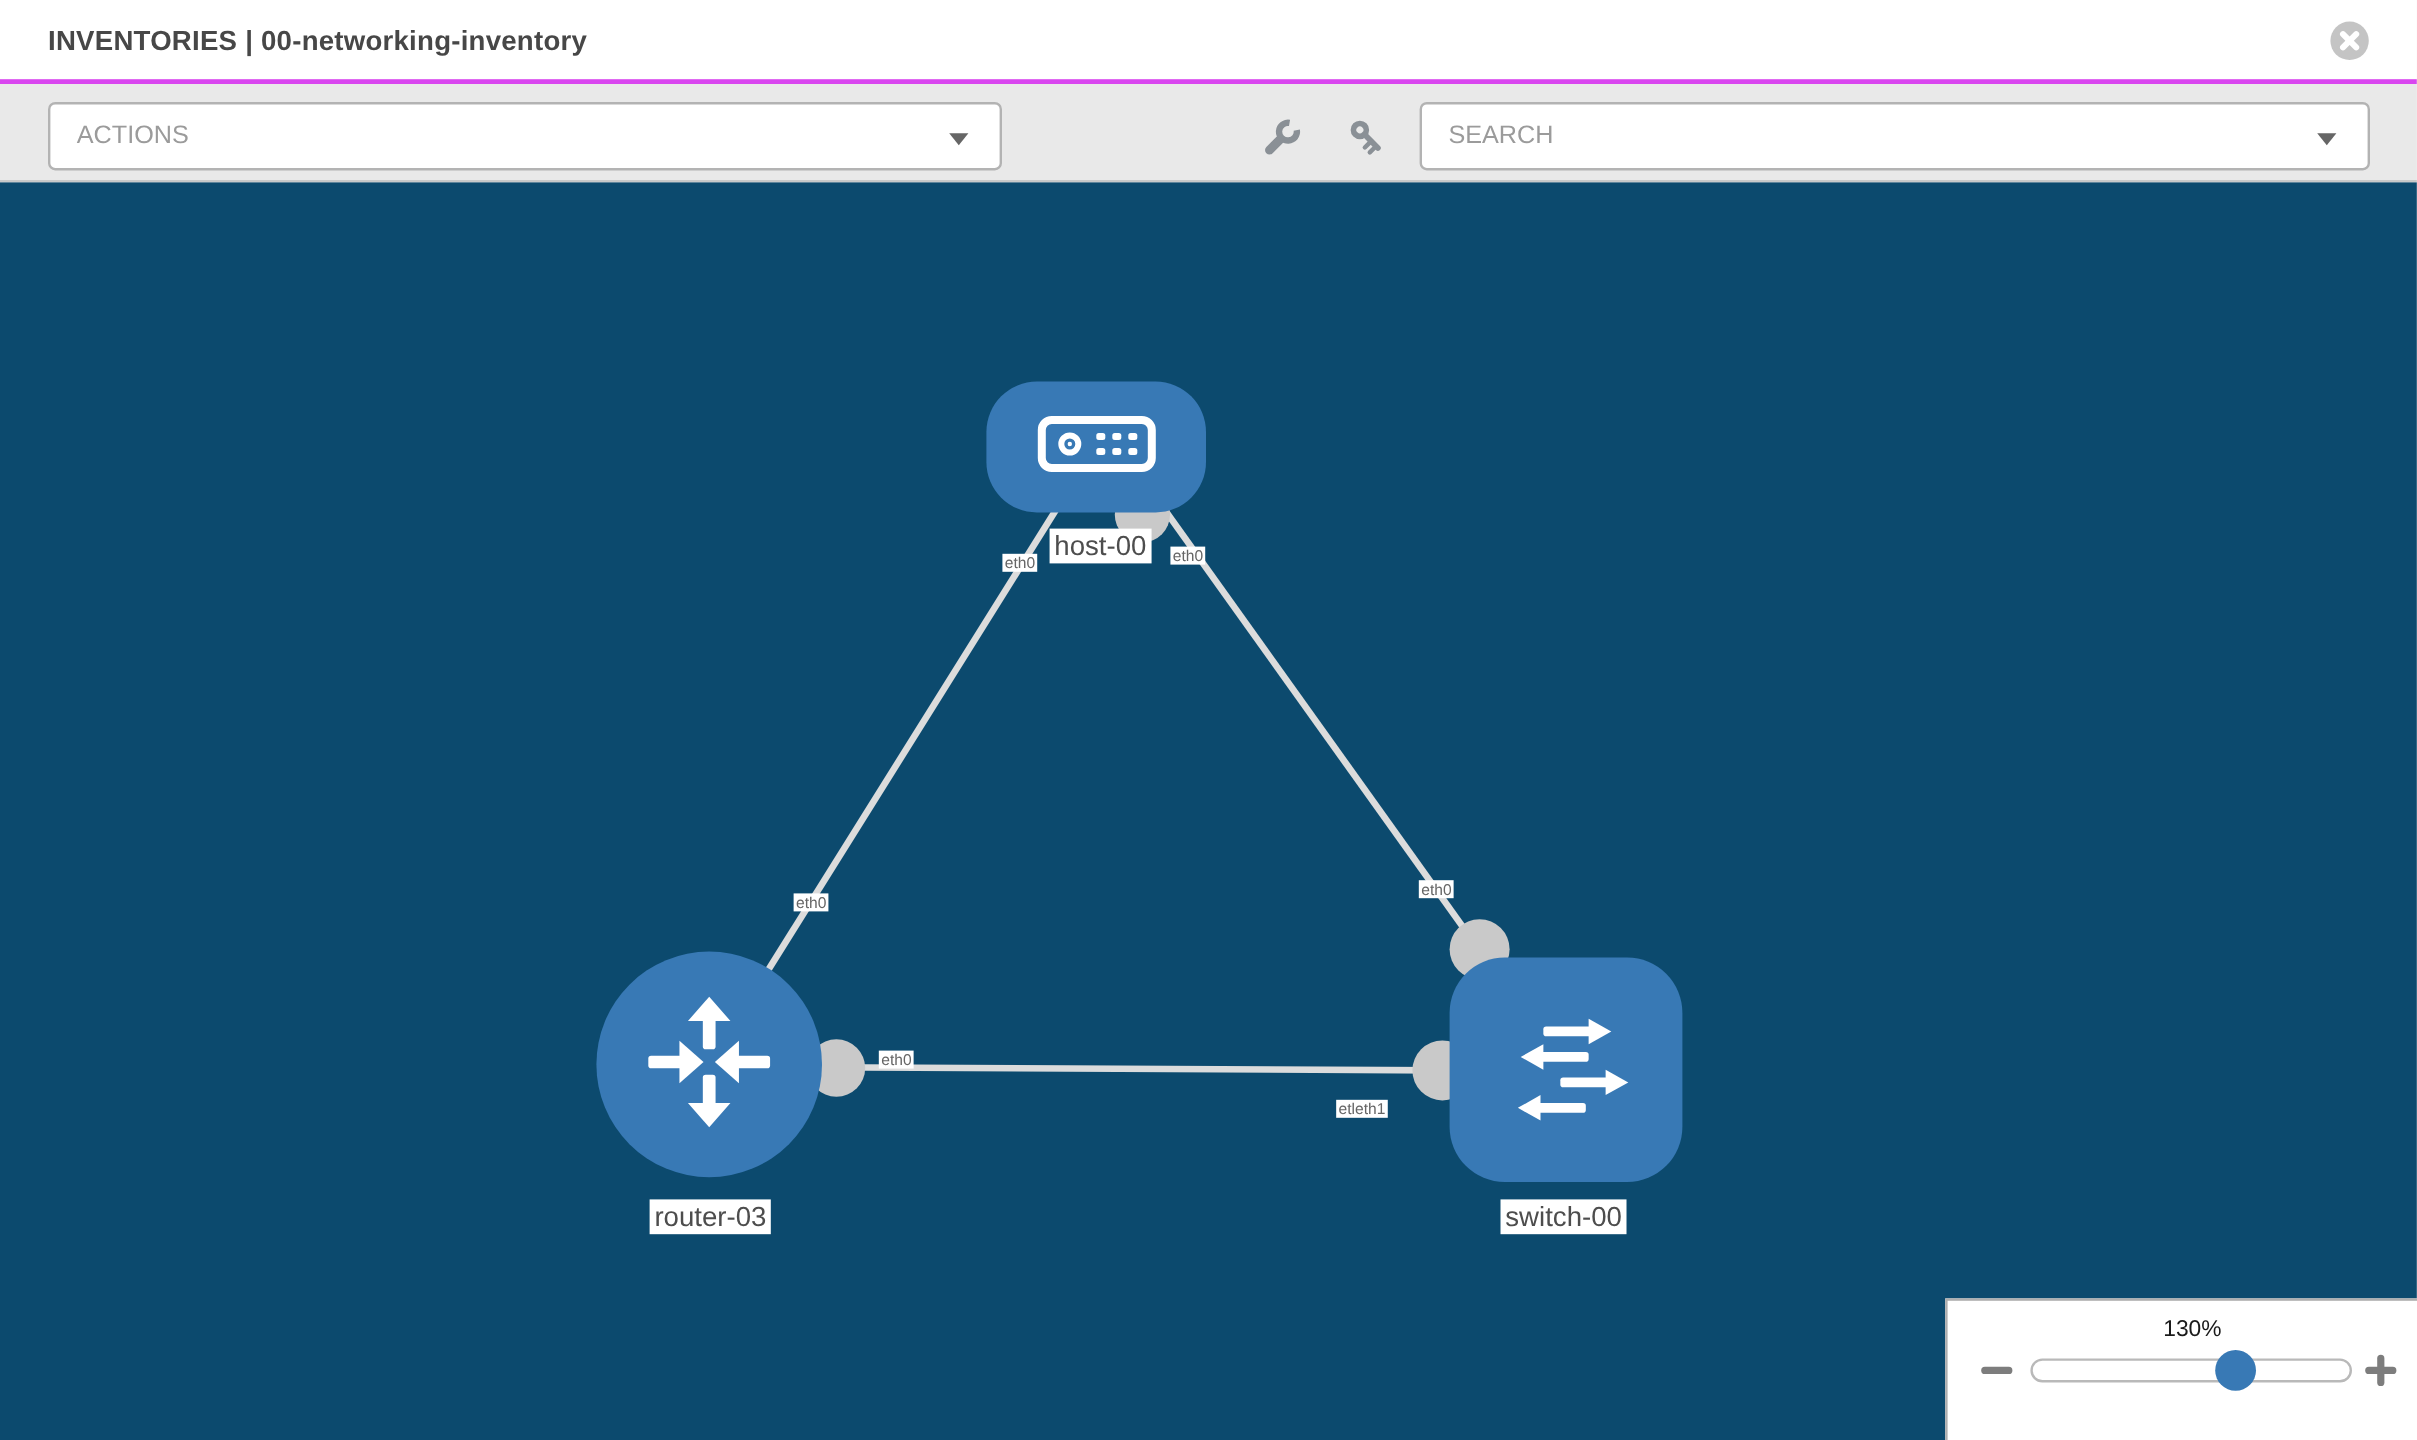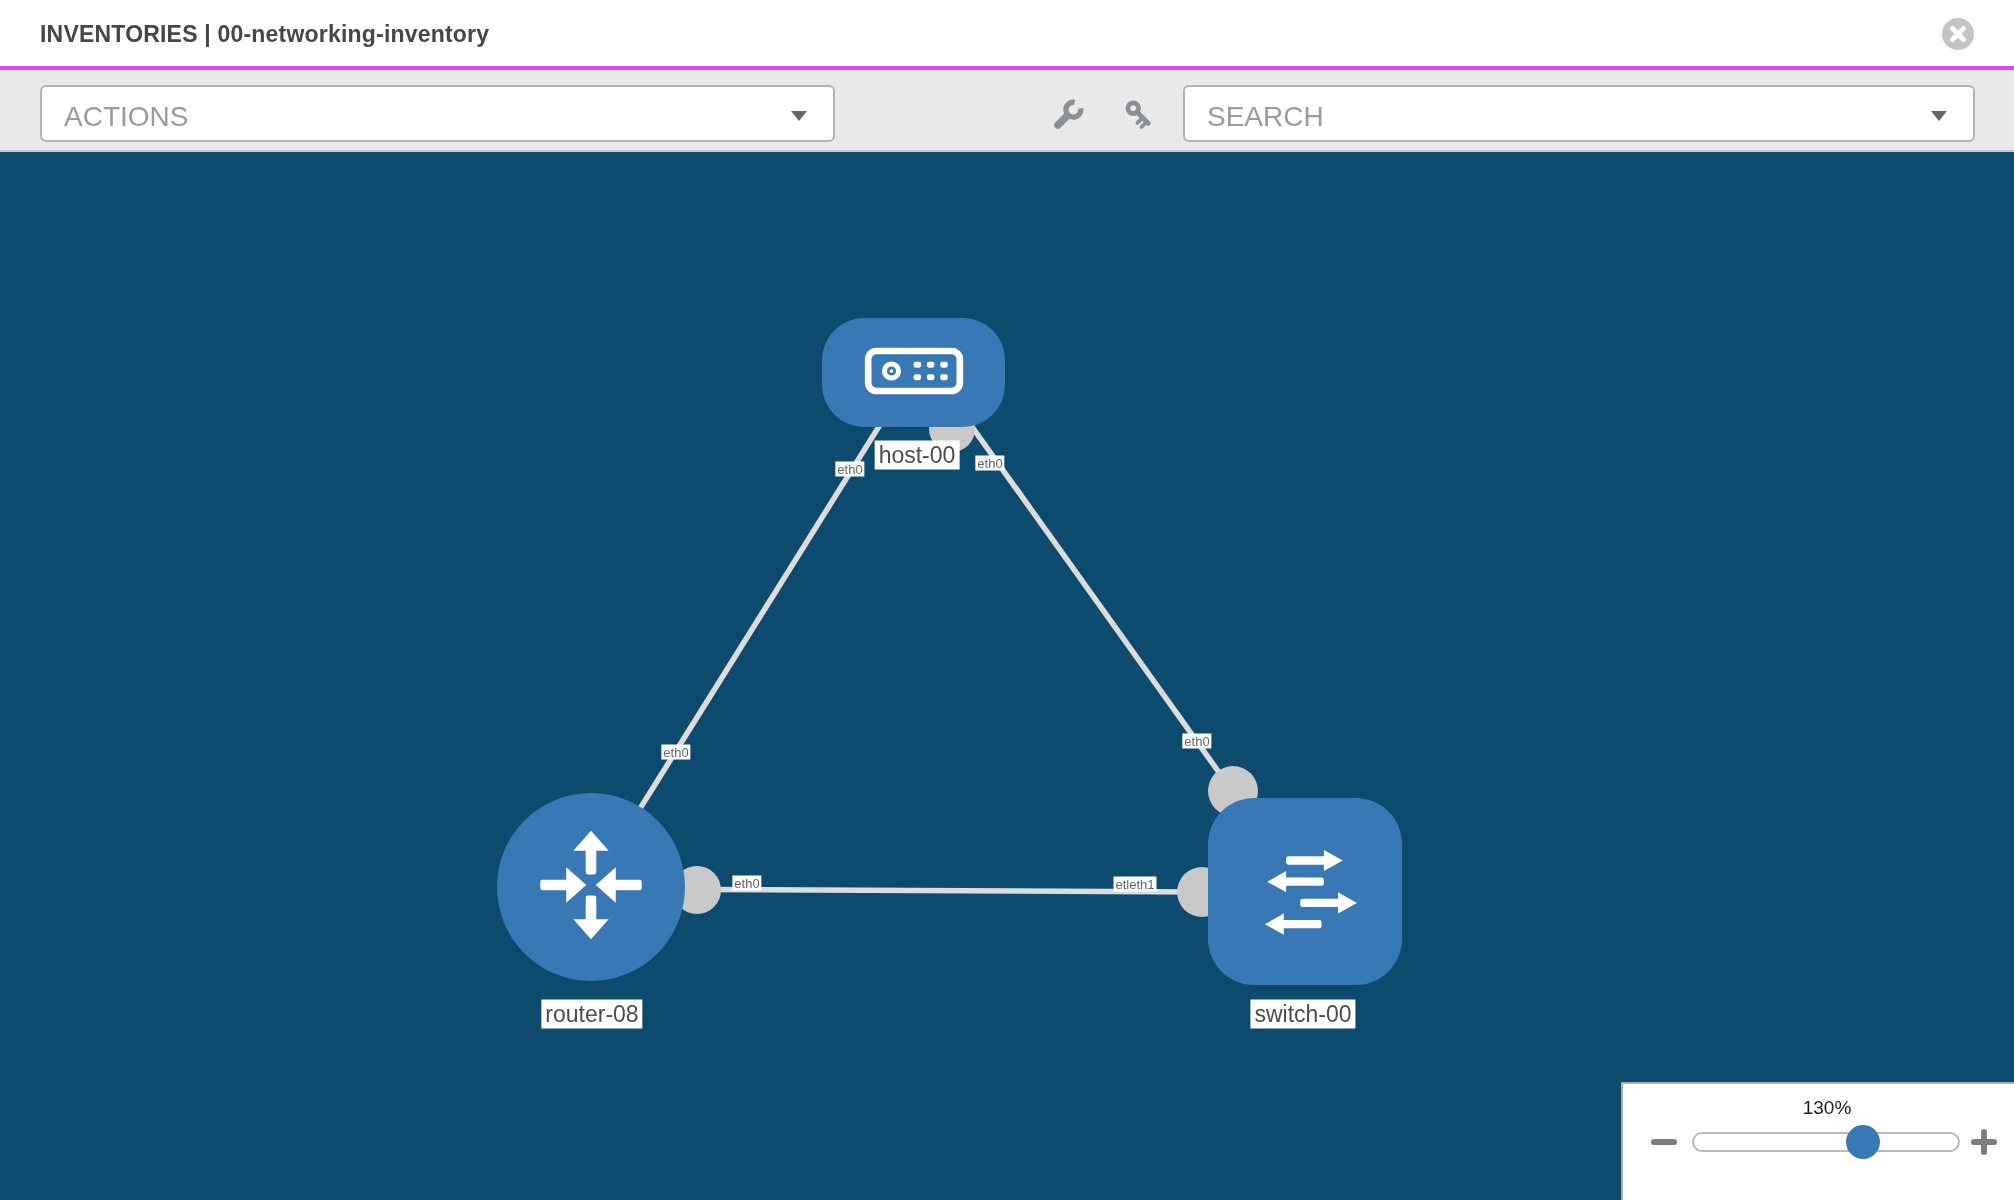--- a/index.html
+++ b/index.html
@@ -14,21 +14,21 @@
   .close-btn { position:absolute; left:1942px; top:18px; width:32px; height:32px;
     border-radius:50%; background:#c4c4c4; cursor:pointer; }
 
   
   .toolbar { position:absolute; left:0; top:70px; width:2014px; height:82px;
     background:#e9e9e9; border-bottom:2px solid #c9c9c9; }
   .dropdown { position:absolute; top:15px; height:57px; background:#ffffff;
     border:2px solid #b3b3b3; border-radius:6px; cursor:pointer; }
   .dd-actions { left:40px;  width:795px; }
   .dd-search  { left:1183px; width:792px; }
-  .dd-label { position:absolute; left:22px; top:14px; font-size:28px; color:#9b9b9b; }
+  .dd-label { position:absolute; left:22px; top:14px; font-size:21px; color:#9b9b9b; }
   .caret { position:absolute; right:26px; top:24px; width:0; height:0;
     border-left:8px solid transparent; border-right:8px solid transparent;
     border-top:10px solid #666666; }
   .tool-icon-btn { position:absolute; top:28px; width:34px; height:34px;
     color:#8a9096; cursor:pointer; }
   .btn-wrench { left:1051px; }
   .btn-key    { left:1123px; }
 
   
   .canvas { position:absolute; left:0; top:152px; width:2014px; height:1048px;
@@ -49,21 +49,21 @@
   .lbl-switch { left:1303px; top:862px; }
 
   .if-label { position:absolute; transform:translate(-50%,-50%);
     background:#ffffff; color:#666666; font-size:13px; padding:0 2px;
     white-space:nowrap; }
   .if-0 { left:850px;  top:317px; }
   .if-1 { left:990px;  top:311px; }
   .if-2 { left:676px;  top:600px; }
   .if-3 { left:1197px; top:589px; }
   .if-4 { left:747px;  top:731px; }
-  .if-5 { left:1135px; top:732px; }
+  .if-5 { left:1135px; top:772px; }
 
   
   .zoom-panel { position:absolute; left:1621px; top:1082px; width:430px;
     height:160px; background:#ffffff; border:2px solid #aeaeae; }
   .zoom-level { position:absolute; left:0; top:13px; width:408px;
     text-align:center; font-size:19px; color:#1a1a1a; }
   .zoom-minus, .zoom-plus { position:absolute; cursor:pointer; }
   .zoom-minus { left:28px; top:55px; width:26px; height:6px; background:#7d7d7d;
     border-radius:3px; }
   .zoom-plus { left:348px; top:45px; width:26px; height:26px; }
@@ -171,21 +171,21 @@
           <polygon points="18,43 34,34 34,52"></polygon>
         <rect x="46" y="57.5" width="34" height="7" rx="2"></rect> 
           <polygon points="94,61 78,52 78,70"></polygon>
         <rect x="30" y="75.5" width="34" height="7" rx="2"></rect> 
           <polygon points="16,79 32,70 32,88"></polygon>
       </svg>
     </span>
   </div>
 
   <div class="node-label lbl-host">host-00</div>
-  <div class="node-label lbl-router">router-08</div>
+  <div class="node-label lbl-router">router-03</div>
   <div class="node-label lbl-switch">switch-00</div>
 
   <div class="if-label if-0">eth0</div>
   <div class="if-label if-1">eth0</div>
   <div class="if-label if-2">eth0</div>
   <div class="if-label if-3">eth0</div>
   <div class="if-label if-4">eth0</div>
   <div class="if-label if-5">etleth1</div>
 </div>
 

